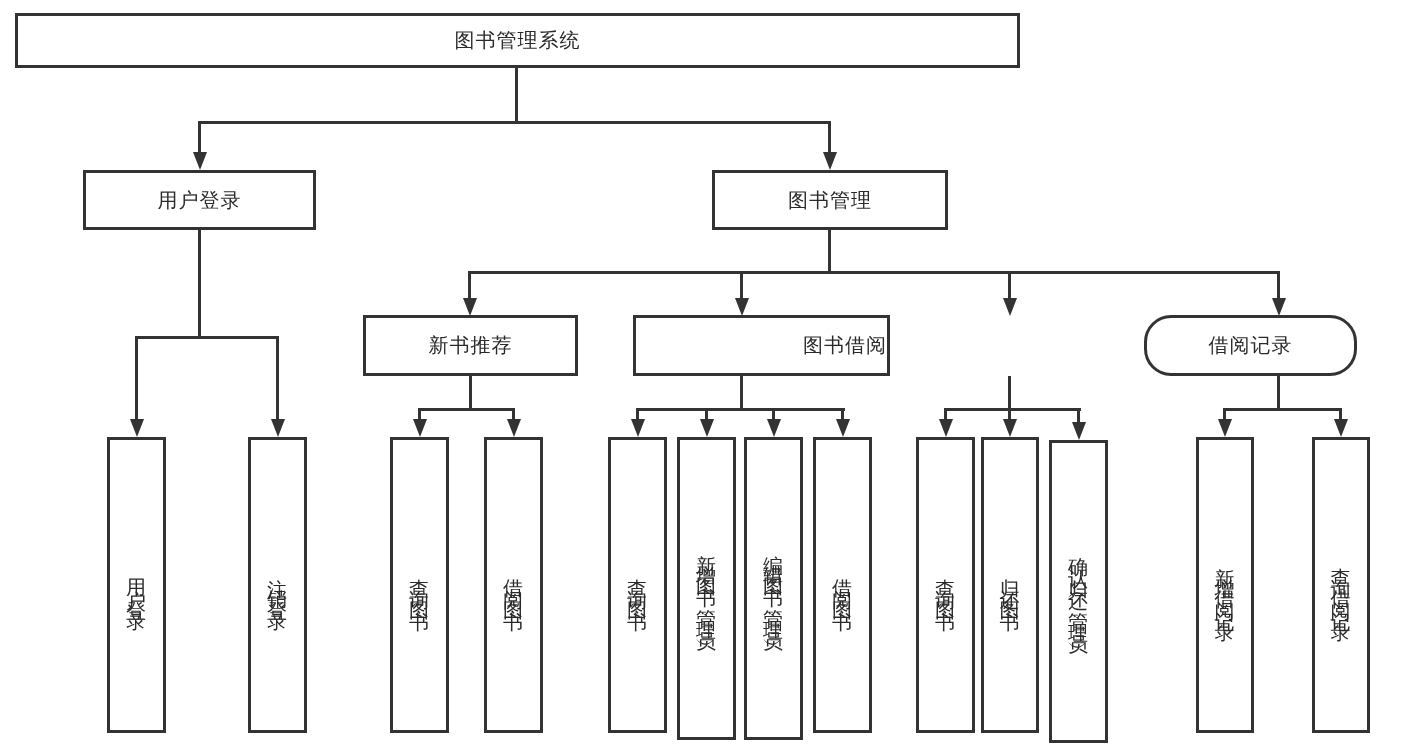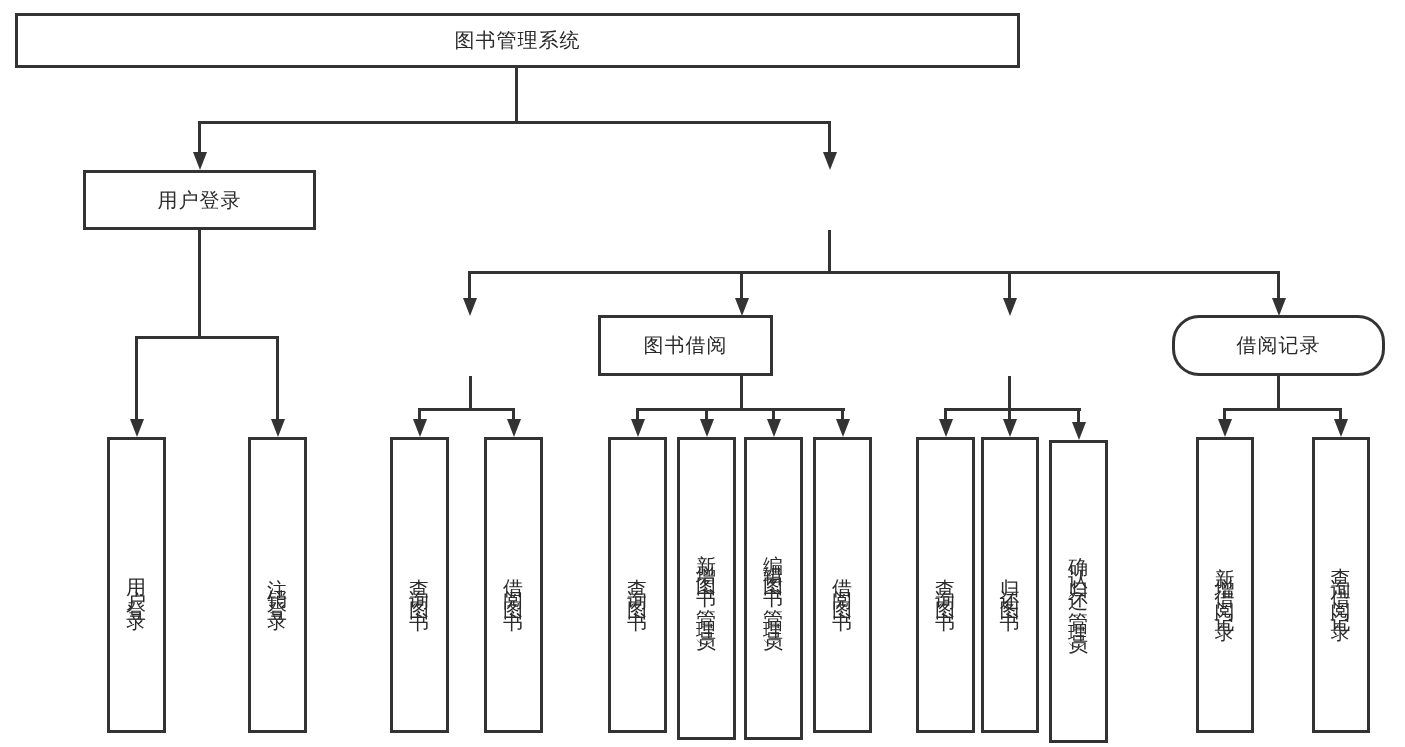--- a/index.html
+++ b/index.html
@@ -40,43 +40,49 @@
   <div class="vline" style="left:515px;top:68px;height:53px;"></div>
   <div class="hline" style="left:198px;top:121px;width:633px;"></div>
   <div class="vline" style="left:198px;top:121px;height:33px;"></div>
   <div class="arrow" style="left:193px;top:152px;"></div>
   <div class="vline" style="left:828px;top:121px;height:33px;"></div>
   <div class="arrow" style="left:823px;top:152px;"></div>
 
   <div class="box" style="left:83px;top:170px;width:233px;height:60px;">
     <span>用户登录</span>
   </div>
+  <div class="box" style="left:712px;top:170px;width:236px;height:60px;">
+    <span>图书管理</span>
+  </div>
 
   <div class="vline" style="left:198px;top:230px;height:106px;"></div>
   <div class="hline" style="left:135px;top:336px;width:144px;"></div>
   <div class="vline" style="left:135px;top:336px;height:84px;"></div>
   <div class="arrow" style="left:130px;top:419px;"></div>
   <div class="vline" style="left:276px;top:336px;height:84px;"></div>
   <div class="arrow" style="left:271px;top:419px;"></div>
 
   <div class="vline" style="left:828px;top:230px;height:42px;"></div>
   <div class="hline" style="left:468px;top:271px;width:812px;"></div>
   <div class="vline" style="left:468px;top:271px;height:28px;"></div>
   <div class="arrow" style="left:463px;top:298px;"></div>
   <div class="vline" style="left:740px;top:271px;height:28px;"></div>
   <div class="arrow" style="left:735px;top:298px;"></div>
   <div class="vline" style="left:1008px;top:271px;height:28px;"></div>
   <div class="arrow" style="left:1003px;top:298px;"></div>
   <div class="vline" style="left:1277px;top:271px;height:28px;"></div>
   <div class="arrow" style="left:1272px;top:298px;"></div>
 
-  <div class="box" style="left:598px;top:315px;width:175px;height:61px;">
+  <div class="box" style="left:363px;top:315px;width:215px;height:61px;">
+    <span>新书推荐</span>
+  </div>
+  <div class="box" style="left:633px;top:315px;width:257px;height:61px;justify-content:flex-end;">
     <span>图书借阅</span>
   </div>
-  <div class="box" style="left:1172px;top:315px;width:213px;height:61px;border-radius:27px;">
+  <div class="box" style="left:1144px;top:315px;width:213px;height:61px;border-radius:27px;">
     <span>借阅记录</span>
   </div>
 
   <div class="box" style="left:107px;top:437px;width:59px;height:296px;">
     <span class="vtext">用户登录</span>
   </div>
   <div class="box" style="left:248px;top:437px;width:59px;height:296px;">
     <span class="vtext">注销登录</span>
   </div>
 

